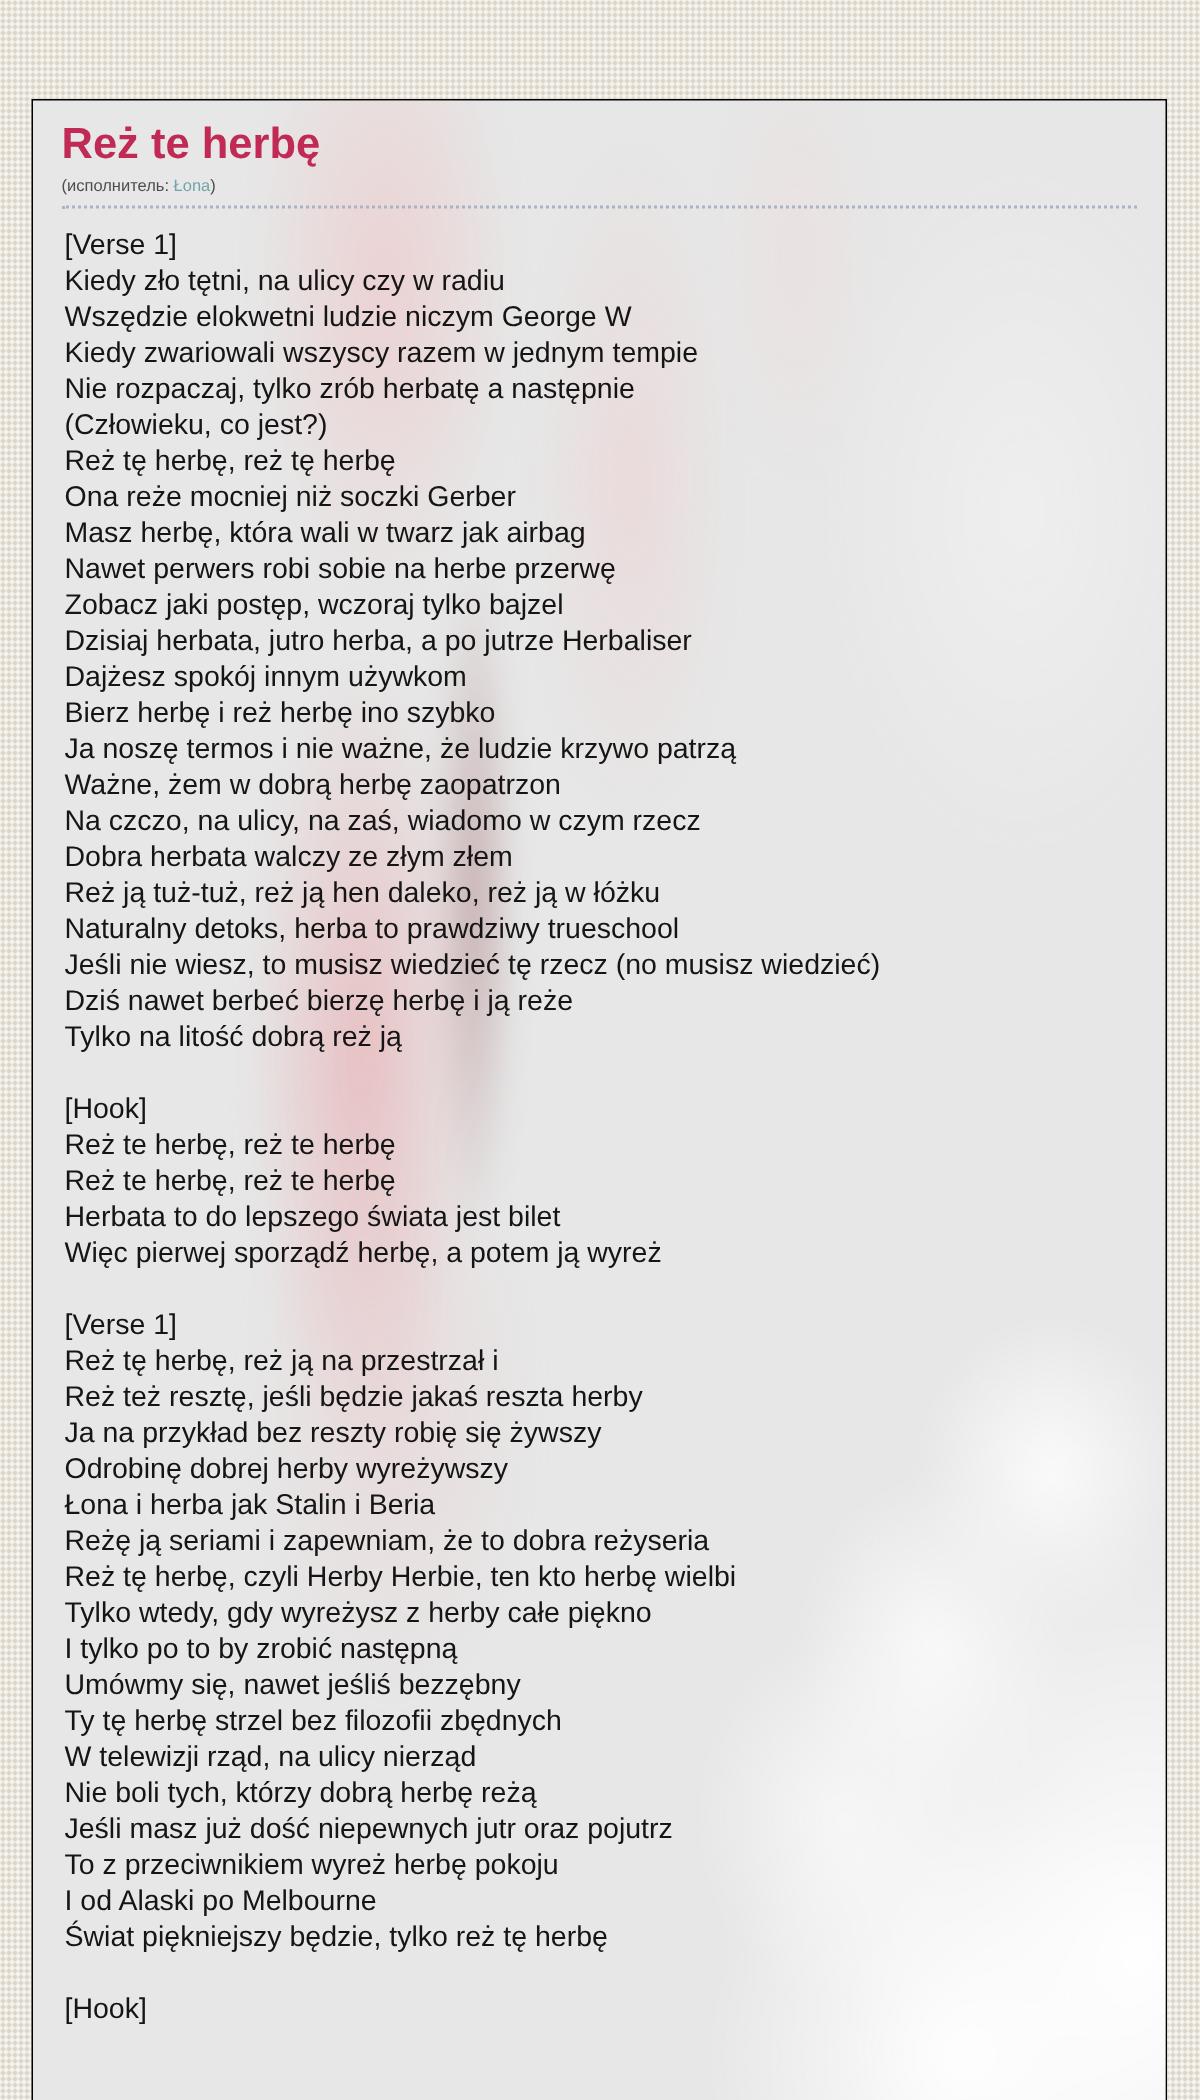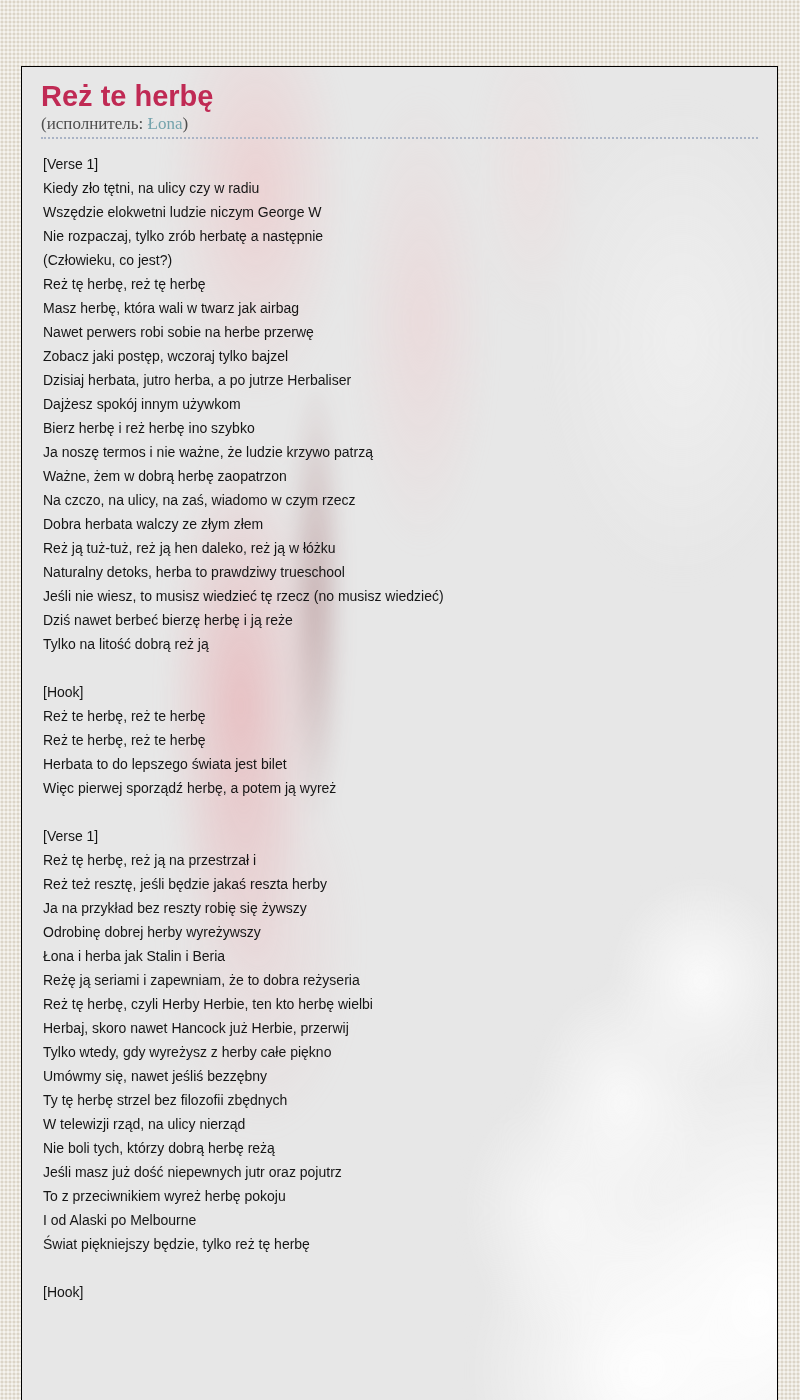--- a/index.html
+++ b/index.html
@@ -63,41 +63,40 @@
   .song-title {
     margin: 0;
     font-size: 29px;
     line-height: 1.12;
     font-weight: bold;
     color: var(--title-color, #c02a54);
   }
 
   .artist-line {
     margin-top: 2px;
-    font-size: 17px;
+    font-size: 11px;
     line-height: 20px;
     color: var(--subtitle-color, #4d4d4d);
-    font-family: Liberation Serif, serif;
   }
   .artist-link {
     color: var(--artist-link-color, #74a3ac);
     text-decoration: none;
     cursor: pointer;
   }
 
   .divider {
     margin-top: 3px;
     height: 0;
     border-bottom: 2px dotted #a9b3c5;
   }
 
   .lyrics {
     margin-top: 13px;
     padding-left: 2px;
-    font-size: 14px;
+    font-size: 19px;
     line-height: 24px;
     color: var(--lyrics-color, #151515);
   }
   .lyric-line {
     height: 24px;
     white-space: pre;
     overflow: visible;
   }
 </style>
 </head>
@@ -111,23 +110,25 @@
     <h1 class="song-title">Reż te herbę</h1>
 
     <div class="artist-line"><span>(исполнитель: </span><a class="artist-link">Łona</a><span>)</span></div>
 
     <div class="divider"></div>
 
     <div class="lyrics">
         <div class="lyric-line">[Verse 1]</div>
         <div class="lyric-line">Kiedy zło tętni, na ulicy czy w radiu</div>
         <div class="lyric-line">Wszędzie elokwetni ludzie niczym George W</div>
+        <div class="lyric-line">Kiedy zwariowali wszyscy razem w jednym tempie</div>
         <div class="lyric-line">Nie rozpaczaj, tylko zrób herbatę a następnie</div>
         <div class="lyric-line">(Człowieku, co jest?)</div>
         <div class="lyric-line">Reż tę herbę, reż tę herbę</div>
+        <div class="lyric-line">Ona reże mocniej niż soczki Gerber</div>
         <div class="lyric-line">Masz herbę, która wali w twarz jak airbag</div>
         <div class="lyric-line">Nawet perwers robi sobie na herbe przerwę</div>
         <div class="lyric-line">Zobacz jaki postęp, wczoraj tylko bajzel</div>
         <div class="lyric-line">Dzisiaj herbata, jutro herba, a po jutrze Herbaliser</div>
         <div class="lyric-line">Dajżesz spokój innym używkom</div>
         <div class="lyric-line">Bierz herbę i reż herbę ino szybko</div>
         <div class="lyric-line">Ja noszę termos i nie ważne, że ludzie krzywo patrzą</div>
         <div class="lyric-line">Ważne, żem w dobrą herbę zaopatrzon</div>
         <div class="lyric-line">Na czczo, na ulicy, na zaś, wiadomo w czym rzecz</div>
         <div class="lyric-line">Dobra herbata walczy ze złym złem</div>
@@ -144,22 +145,22 @@
         <div class="lyric-line">Więc pierwej sporządź herbę, a potem ją wyreż</div>
         <div class="lyric-line">&nbsp;</div>
         <div class="lyric-line">[Verse 1]</div>
         <div class="lyric-line">Reż tę herbę, reż ją na przestrzał i</div>
         <div class="lyric-line">Reż też resztę, jeśli będzie jakaś reszta herby</div>
         <div class="lyric-line">Ja na przykład bez reszty robię się żywszy</div>
         <div class="lyric-line">Odrobinę dobrej herby wyreżywszy</div>
         <div class="lyric-line">Łona i herba jak Stalin i Beria</div>
         <div class="lyric-line">Reżę ją seriami i zapewniam, że to dobra reżyseria</div>
         <div class="lyric-line">Reż tę herbę, czyli Herby Herbie, ten kto herbę wielbi</div>
-        <div class="lyric-line">Herbaj, skoro nawet Hancock już Herbie, przerwij</div>
         <div class="lyric-line">Tylko wtedy, gdy wyreżysz z herby całe piękno</div>
+        <div class="lyric-line">I tylko po to by zrobić następną</div>
         <div class="lyric-line">Umówmy się, nawet jeśliś bezzębny</div>
         <div class="lyric-line">Ty tę herbę strzel bez filozofii zbędnych</div>
         <div class="lyric-line">W telewizji rząd, na ulicy nierząd</div>
         <div class="lyric-line">Nie boli tych, którzy dobrą herbę reżą</div>
         <div class="lyric-line">Jeśli masz już dość niepewnych jutr oraz pojutrz</div>
         <div class="lyric-line">To z przeciwnikiem wyreż herbę pokoju</div>
         <div class="lyric-line">I od Alaski po Melbourne</div>
         <div class="lyric-line">Świat piękniejszy będzie, tylko reż tę herbę</div>
         <div class="lyric-line">&nbsp;</div>
         <div class="lyric-line">[Hook]</div>

